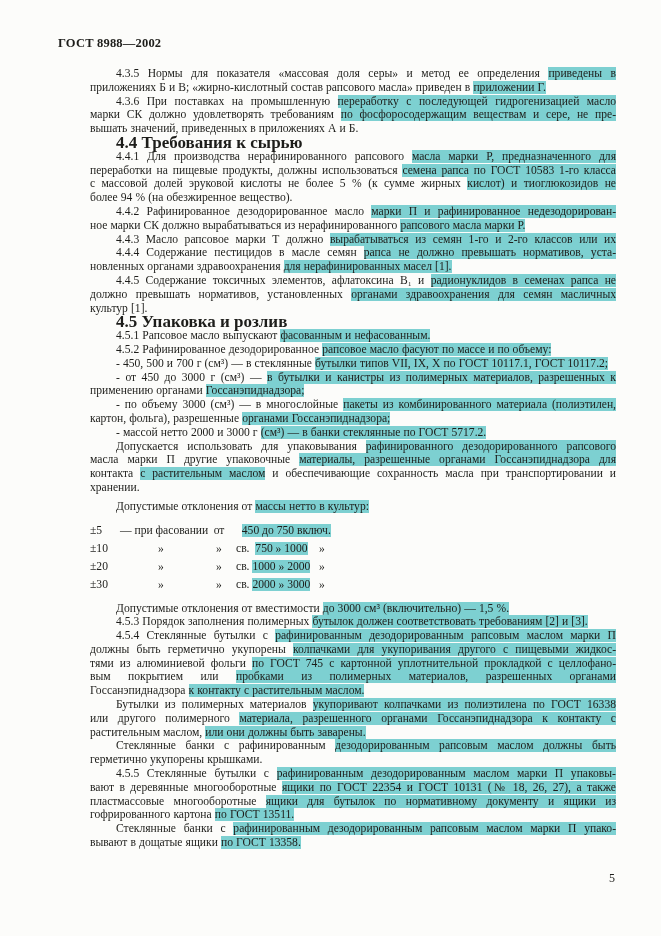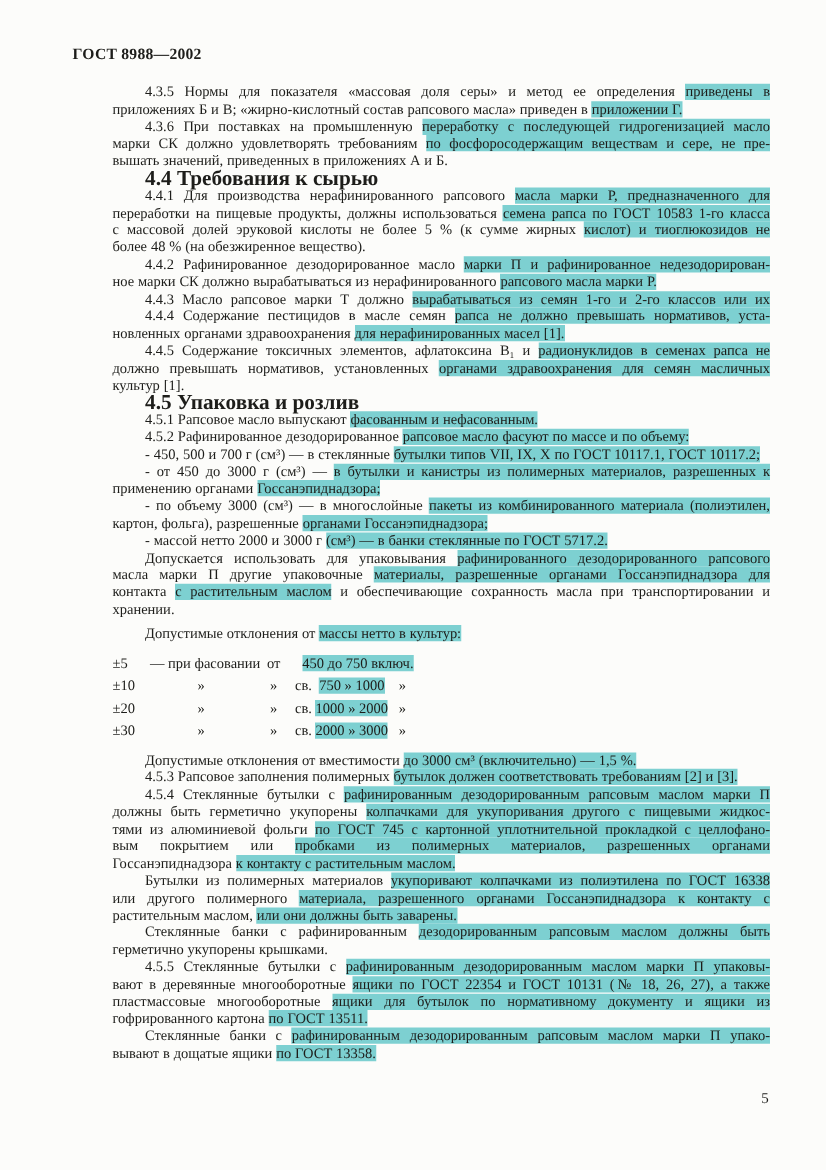--- a/index.html
+++ b/index.html
@@ -50,21 +50,21 @@
       <div class="para">
         <div class="ln j ind"><span>4.3.6 При поставках на промышленную </span><span class="hl">переработку с последующей гидрогенизацией масло</span></div>
         <div class="ln j"><span>марки СК должно удовлетворять требованиям </span><span class="hl">по фосфоросодержащим веществам и сере, не пре-</span></div>
         <div class="ln"><span>вышать значений, приведенных в приложениях А и Б.</span></div>
       </div>
       <div class="heading">4.4 Требования к сырью</div>
       <div class="para">
         <div class="ln j ind"><span>4.4.1 Для производства нерафинированного рапсового </span><span class="hl">масла марки Р, предназначенного для</span></div>
         <div class="ln j"><span>переработки на пищевые продукты, должны использоваться </span><span class="hl">семена рапса по ГОСТ 10583 1-го класса</span></div>
         <div class="ln j"><span>с массовой долей эруковой кислоты не более 5 % (к сумме жирных </span><span class="hl">кислот) и тиоглюкозидов не</span></div>
-        <div class="ln"><span>более 48 % (на обезжиренное вещество).</span></div>
+        <div class="ln"><span>более 94 % (на обезжиренное вещество).</span></div>
       </div>
       <div class="para">
         <div class="ln j ind"><span>4.4.2 Рафинированное дезодорированное масло </span><span class="hl">марки П и рафинированное недезодорирован-</span></div>
         <div class="ln"><span>ное марки СК должно вырабатываться из нерафинированного </span><span class="hl">рапсового масла марки Р.</span></div>
       </div>
       <div class="para">
         <div class="ln j ind"><span>4.4.3 Масло рапсовое марки Т должно </span><span class="hl">вырабатываться из семян 1-го и 2-го классов или их</span></div>
       </div>
       <div class="para">
         <div class="ln j ind"><span>4.4.4 Содержание пестицидов в масле семян </span><span class="hl">рапса не должно превышать нормативов, уста-</span></div>
@@ -108,21 +108,21 @@
       <div class="ttable">
         <div class="trow"><div class="tc c1">±5</div><div class="tc c2">— при фасовании</div><div class="tc c3">от</div><div class="tc c4"><span>  </span><span class="hl">450 до 750 включ.</span></div></div>
         <div class="trow"><div class="tc c1">±10</div><div class="tc c2">»</div><div class="tc c3">»</div><div class="tc c4"><span>св.  </span><span class="hl">750 » 1000</span><span>    »</span></div></div>
         <div class="trow"><div class="tc c1">±20</div><div class="tc c2">»</div><div class="tc c3">»</div><div class="tc c4"><span>св. </span><span class="hl">1000 » 2000</span><span>   »</span></div></div>
         <div class="trow"><div class="tc c1">±30</div><div class="tc c2">»</div><div class="tc c3">»</div><div class="tc c4"><span>св. </span><span class="hl">2000 » 3000</span><span>   »</span></div></div>
       </div>
       <div class="para">
         <div class="ln ind"><span>Допустимые отклонения от вместимости </span><span class="hl">до 3000 см³ (включительно) — 1,5 %.</span></div>
       </div>
       <div class="para">
-        <div class="ln ind"><span>4.5.3 Рапсовое заполнения полимерных </span><span class="hl">бутылок должен соответствовать требованиям [2] и [3].</span></div>
+        <div class="ln ind"><span>4.5.3 Порядок заполнения полимерных </span><span class="hl">бутылок должен соответствовать требованиям [2] и [3].</span></div>
       </div>
       <div class="para">
         <div class="ln j ind"><span>4.5.4 Стеклянные бутылки с </span><span class="hl">рафинированным дезодорированным рапсовым маслом марки П</span></div>
         <div class="ln j"><span>должны быть герметично укупорены </span><span class="hl">колпачками для укупоривания другого с пищевыми жидкос-</span></div>
         <div class="ln j"><span>тями из алюминиевой фольги </span><span class="hl">по ГОСТ 745 с картонной уплотнительной прокладкой с целлофано-</span></div>
         <div class="ln j"><span>вым покрытием или </span><span class="hl">пробками из полимерных материалов, разрешенных органами</span></div>
         <div class="ln"><span>Госсанэпиднадзора </span><span class="hl">к контакту с растительным маслом.</span></div>
       </div>
       <div class="para">
         <div class="ln j ind"><span>Бутылки из полимерных материалов </span><span class="hl">укупоривают колпачками из полиэтилена по ГОСТ 16338</span></div>

